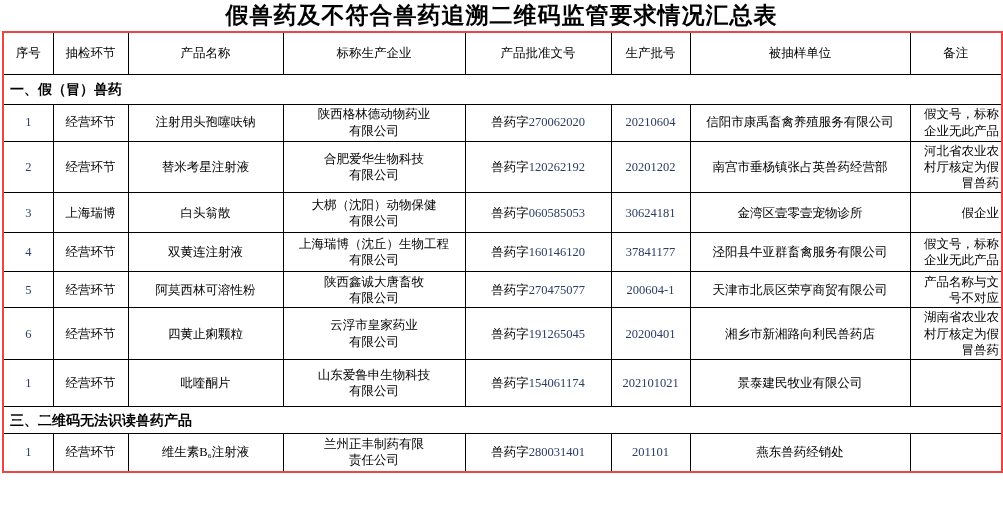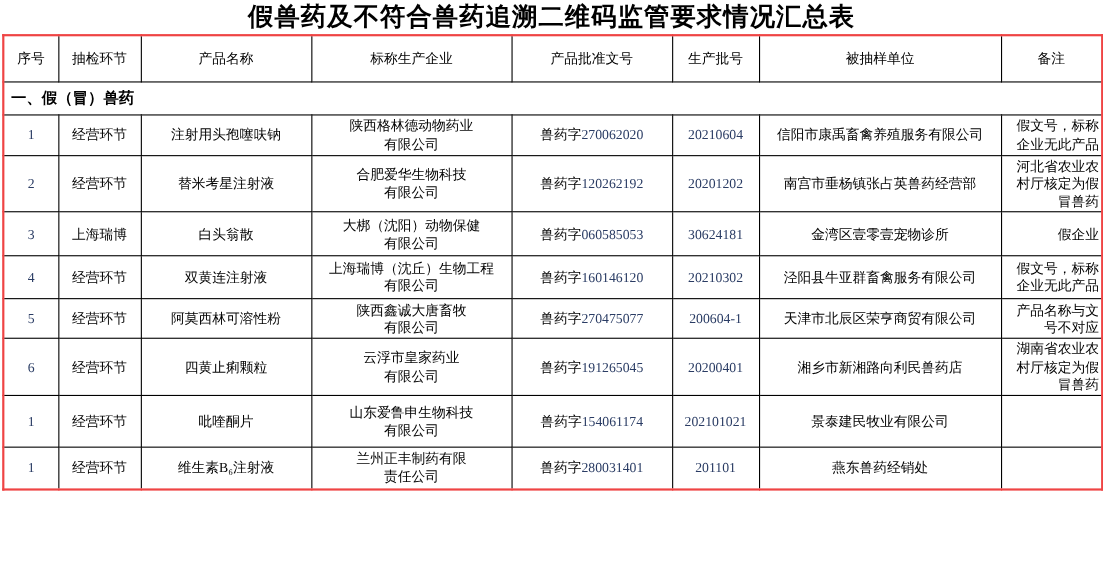--- a/index.html
+++ b/index.html
@@ -104,21 +104,21 @@
     <td class="remark">假企业</td>
   </tr>
 
   <tr style="height:39px">
     <td class="digit-tint"><span class="num">4</span></td>
     <td>经营环节</td>
     <td>双黄连注射液</td>
     <td class="manu">上海瑞博（沈丘）生物工程
 有限公司</td>
     <td class="digit-tint">兽药字<span class="num">160146120</span></td>
-    <td class="digit-tint"><span class="num">20210302</span></td>
+    <td class="digit-tint"><span class="num">37841177</span></td>
     <td>泾阳县牛亚群畜禽服务有限公司</td>
     <td class="remark">假文号，标称企业无此产品</td>
   </tr>
 
   <tr style="height:36px">
     <td class="digit-tint"><span class="num">5</span></td>
     <td>经营环节</td>
     <td>阿莫西林可溶性粉</td>
     <td class="manu">陕西鑫诚大唐畜牧
 有限公司</td>
@@ -146,20 +146,23 @@
     <td>经营环节</td>
     <td>吡喹酮片</td>
     <td class="manu">山东爱鲁申生物科技
 有限公司</td>
     <td class="digit-tint">兽药字<span class="num">154061174</span></td>
     <td class="digit-tint"><span class="num">202101021</span></td>
     <td>景泰建民牧业有限公司</td>
     <td class="remark"></td>
   </tr>
 
+  <tr class="section-row" style="height:27px">
+    <td colspan="8">三、二维码无法识读兽药产品</td>
+  </tr>
 
   <tr style="height:38px">
     <td class="digit-tint"><span class="num">1</span></td>
     <td>经营环节</td>
     <td>维生素B₆注射液</td>
     <td class="manu">兰州正丰制药有限
 责任公司</td>
     <td class="digit-tint">兽药字<span class="num">280031401</span></td>
     <td class="digit-tint"><span class="num">201101</span></td>
     <td>燕东兽药经销处</td>

